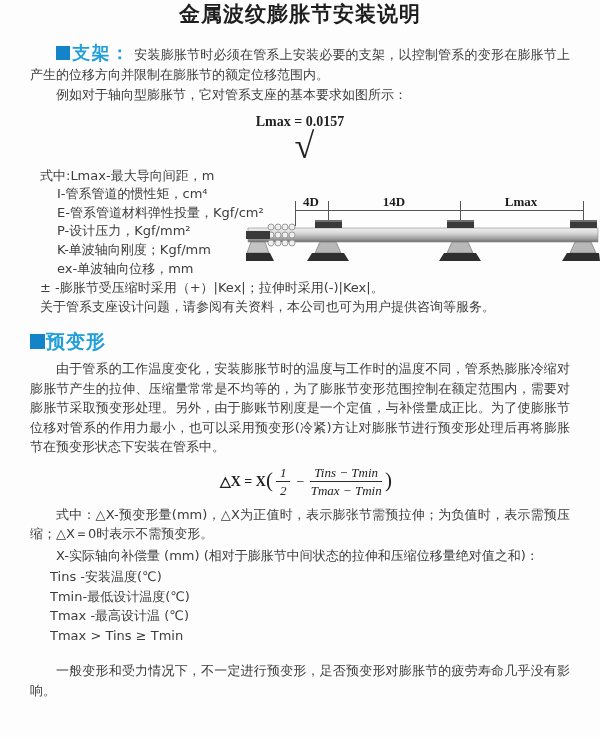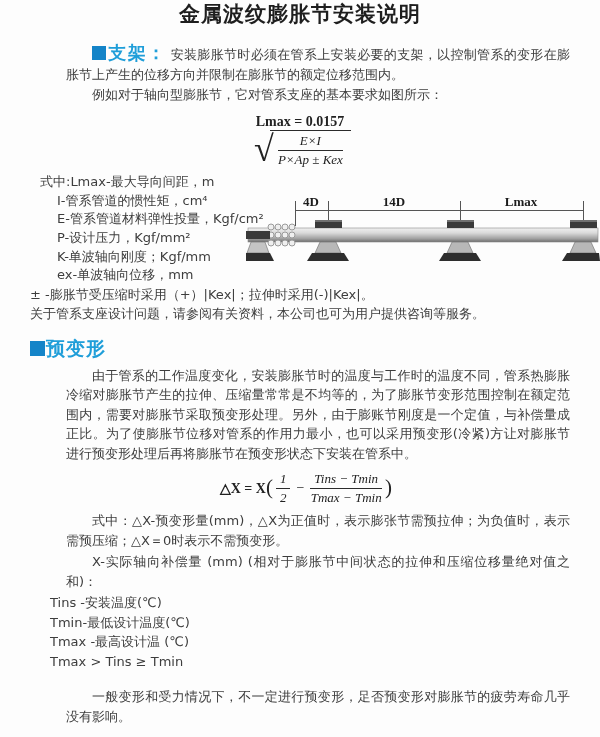--- a/index.html
+++ b/index.html
@@ -14,21 +14,21 @@
     background:#fdfdfd;overflow:hidden;
   }
   .content{padding:0 30px;}
   .doc-title{
     margin:0;
     text-align:center;
     font-size:21px;font-weight:bold;color:#1e1e1e;
     letter-spacing:1px;
   }
   p{margin:0;font-size:13px;line-height:19px;text-align:justify;}
-  .indent{text-indent:2em;margin-left:36px;}
+  .indent{text-indent:2em;}
   .para-first{margin-top:15px;line-height:20px;}
   .inline-head{
     color:#1f9ed9;font-size:18px;font-weight:bold;
     letter-spacing:1px;white-space:nowrap;
   }
   .sq{
     display:inline-block;width:14px;height:14px;
     background:#1484c8;margin-right:2px;
     vertical-align:-1px;
   }
@@ -64,21 +64,21 @@
   .sqrt-sign{font-size:36px;line-height:0.85;font-weight:400;margin-right:-4px;transform:translateY(1px);}
   .sqrt-body{border-top:1.6px solid #2b2b2b;padding:2px 5px 0;}
   .paren{font-size:21px;font-weight:400;transform:translateY(-1px);}
   .f1{margin:10px 0 6px 0;flex-direction:column;}
   .f2{margin:8px 0 6px 12px;}
   .fop{margin:0 3px;}
   
   .defs{margin:4px 0 0 10px;}
   .defs p{line-height:18.6px;text-align:left;}
   .defs p.sub{padding-left:17px;}
-  .note-line{line-height:19px;text-align:left;}
+  .note-line{margin-left:10px;line-height:19px;text-align:left;}
   .temps{margin:2px 0 16px 20px;}
   .temps p{line-height:19.5px;text-align:left;}
   .body-para{margin-top:4px;line-height:19.5px;}
   .explain2{margin-top:2px;line-height:19.5px;}
   
   .diagram{
     position:absolute;left:246px;top:190px;
     width:354px;height:100px;
   }
   .diagram svg{display:block;}
@@ -96,26 +96,20 @@
   <div class="content">
 
     <p class="para-first indent"><span class="inline-head"><span class="sq"></span><span>支架：</span></span> <span>安装膨胀节时必须在管系上安装必要的支架，以控制管系的变形在膨胀节上产生的位移方向并限制在膨胀节的额定位移范围内。</span></p>
 
     <p class="indent">例如对于轴向型膨胀节，它对管系支座的基本要求如图所示：</p>
 
     <div class="formula f1">
       <span class="f-lhs">Lmax = 0.0157</span>
       <span class="sqrt">
         <span class="sqrt-sign">√</span>
-        <span class="sqrt-body">
-          <span class="frac">
-            <span class="num">E×I</span>
-            <span class="den">P×Ap ± Kex</span>
-          </span>
-        </span>
       </span>
     </div>
 
     <div class="defs">
       <p>式中:Lmax-最大导向间距，m</p>
       <p class="sub">I-管系管道的惯性矩，cm⁴</p>
       <p class="sub">E-管系管道材料弹性投量，Kgf/cm²</p>
       <p class="sub">P-设计压力，Kgf/mm²</p>
       <p class="sub">K-单波轴向刚度；Kgf/mm</p>
       <p class="sub">ex-单波轴向位移，mm</p>

